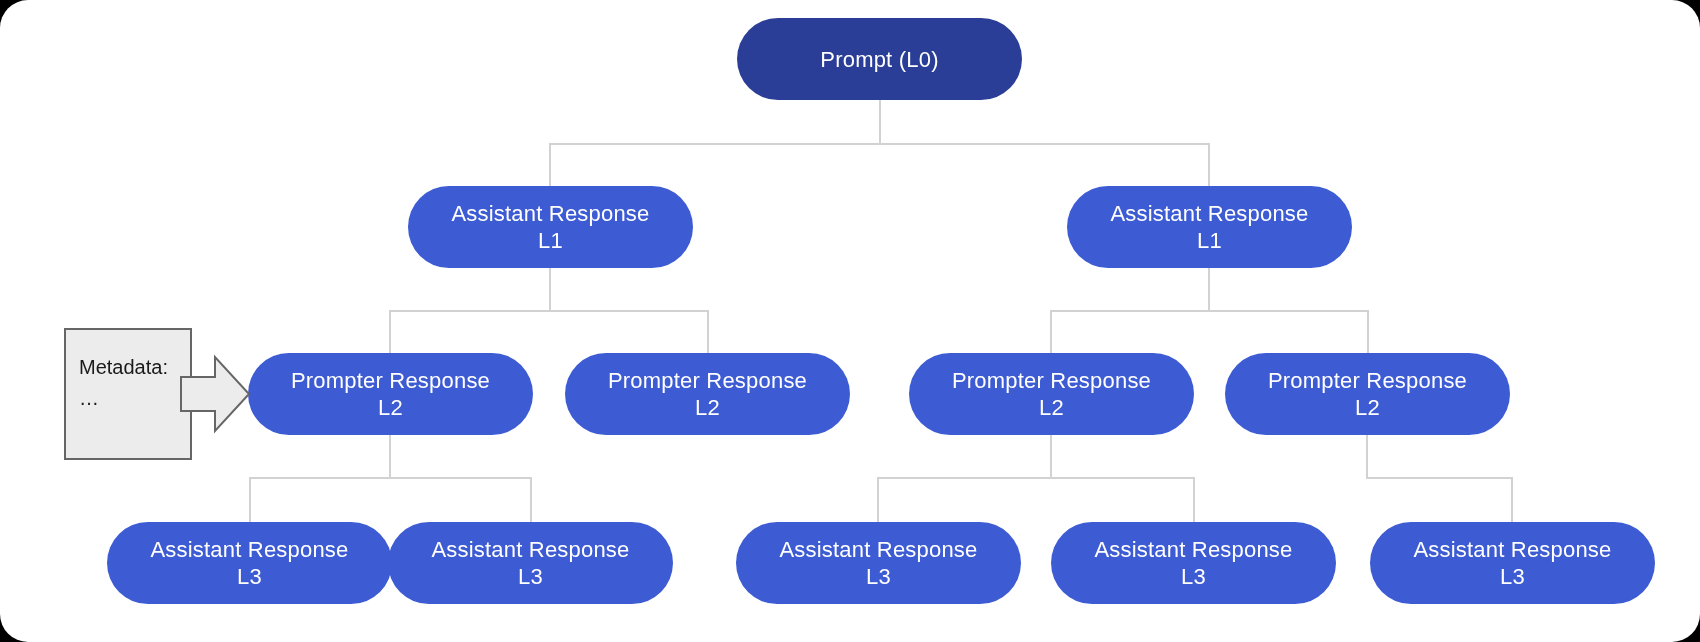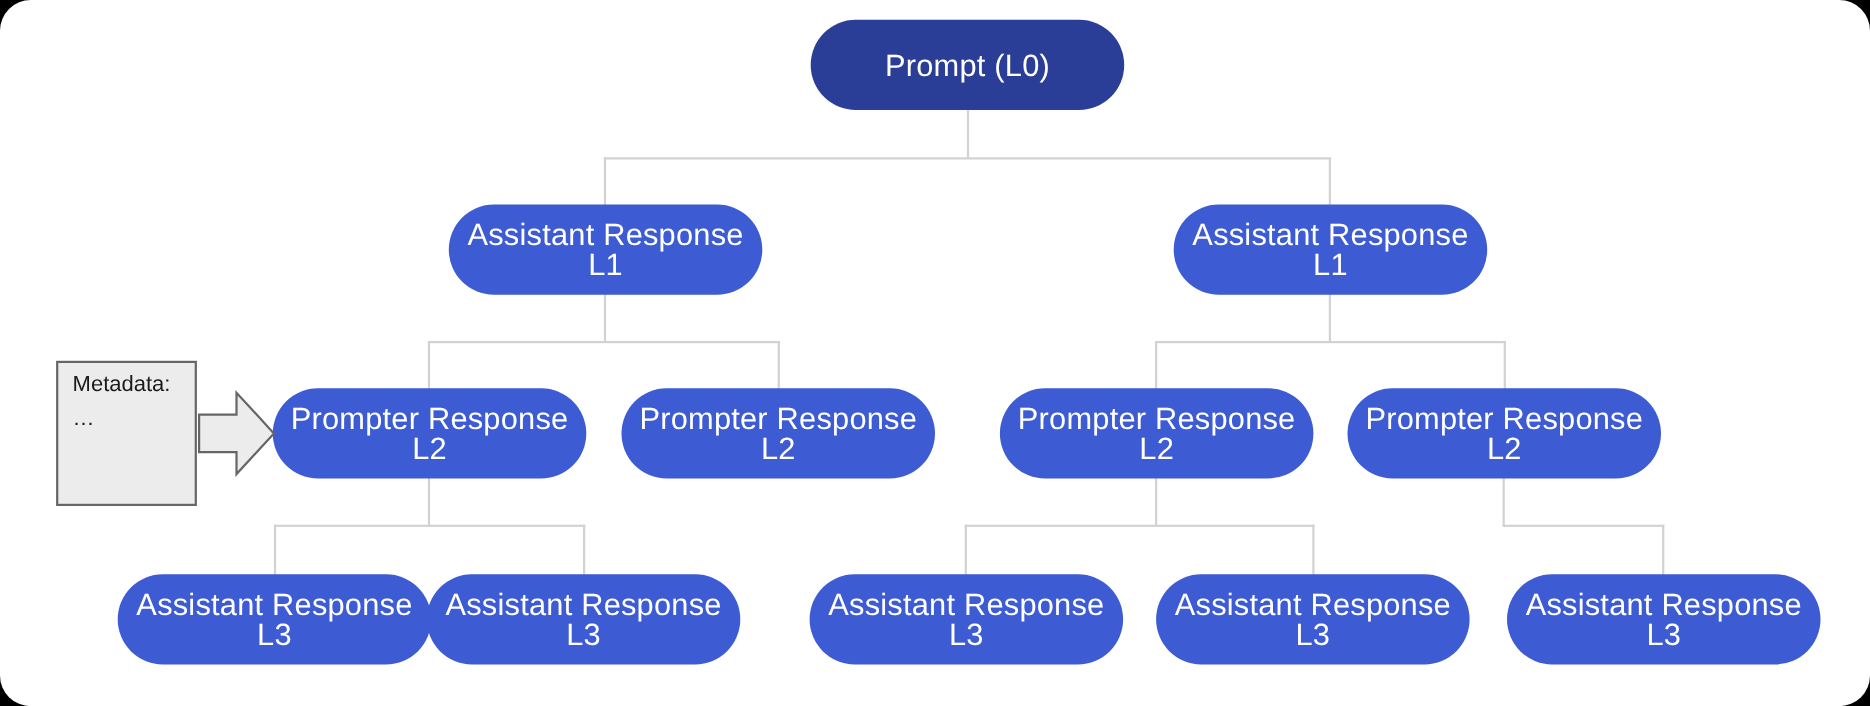--- a/index.html
+++ b/index.html
@@ -5,31 +5,31 @@
   html,body { margin:0; padding:0; background:#000; }
   .canvas {
     position:relative; width:1700px; height:642px;
     background:var(--canvas,#fff); border-radius:28px; overflow:hidden;
     font-family:"Liberation Sans", sans-serif;
   }
   .pill {
     position:absolute; width:285px; height:82px; border-radius:41px;
     background:var(--node-fill,#3d5bd3); color:var(--node-text,#fff);
     display:flex; flex-direction:column; align-items:center; justify-content:center;
-    text-align:right; font-size:28px; line-height:27px; letter-spacing:.2px;
+    text-align:right; font-size:22px; line-height:27px; letter-spacing:.2px;
   }
   .pill.root { background:var(--root-fill,#2b3e97); }
   .edge { position:absolute; background:var(--connector,#d2d2d2); }
   .edge.h { height:2px; }
   .edge.v { width:2px; }
   .note-box {
-    position:absolute; left:51px; top:328px; width:128px; height:132px;
+    position:absolute; left:64px; top:328px; width:128px; height:132px;
     background:var(--note-fill,#ececec); border:2px solid var(--note-border,#666);
     box-sizing:border-box; color:var(--note-text,#1a1a1a);
-    font-size:20px; line-height:31px; padding:4px 0 0 13px;
+    font-size:20px; line-height:31px; padding:22px 0 0 13px;
   }
   .note-box span { display:block; }
   .pill span { display:block; }
   .arrow-svg { position:absolute; left:0; top:0; overflow:visible; }
 </style>
 </head>
 <body>
 
 <div class="canvas">
 

